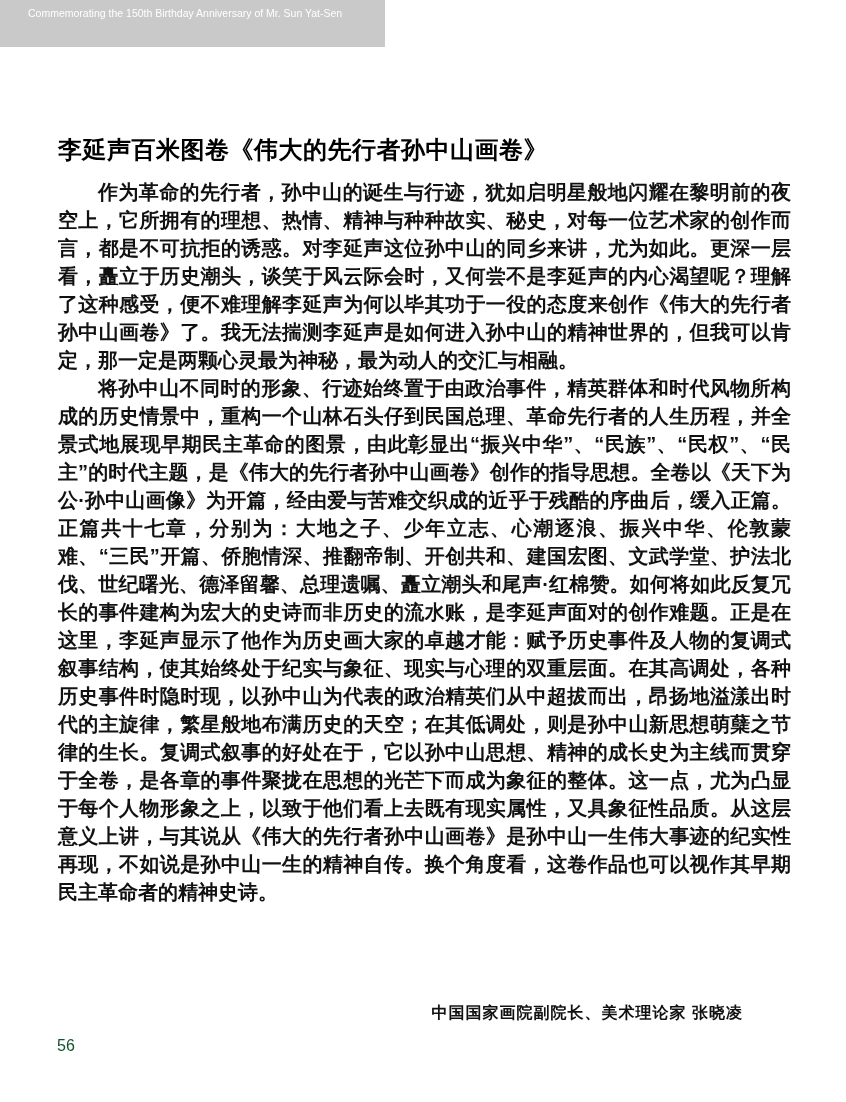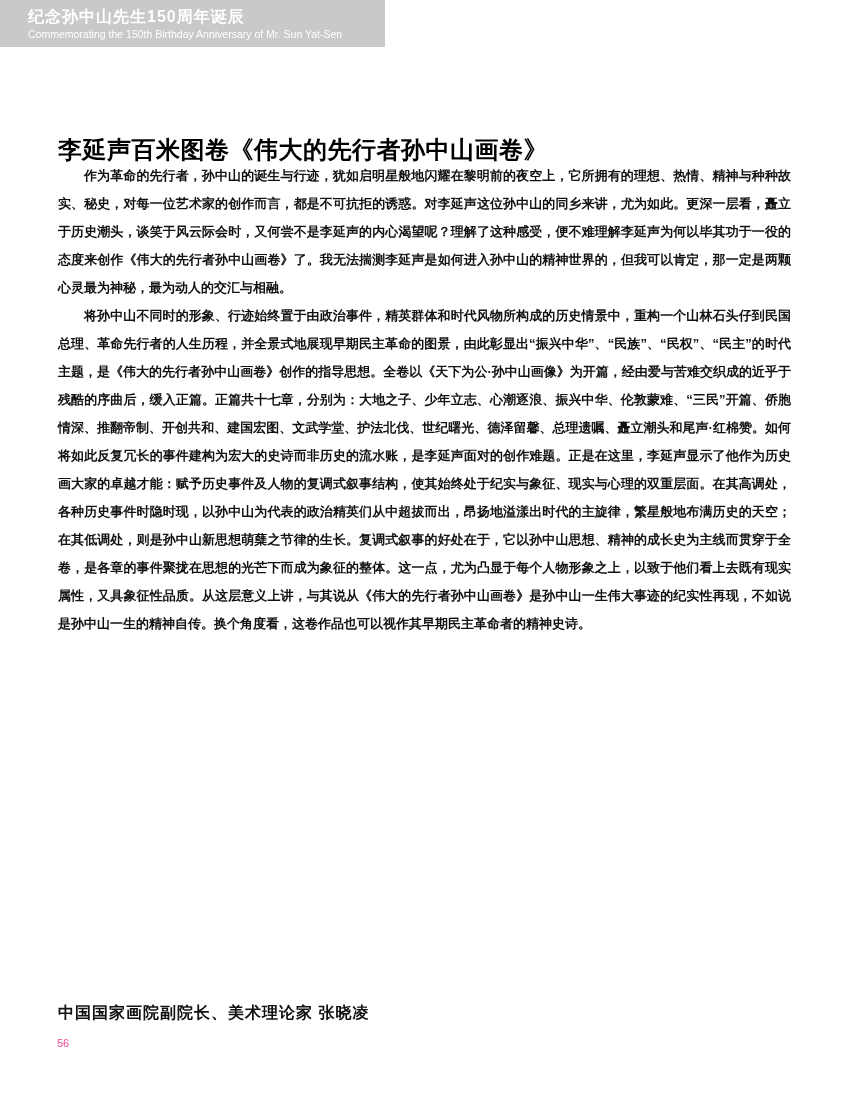--- a/index.html
+++ b/index.html
@@ -41,59 +41,59 @@
     width: 733px;
     font-size: 24px;
     font-weight: bold;
     color: #000000;
     letter-spacing: 0.5px;
     white-space: nowrap;
     margin-top: 44px;
   }
   .article-body {
     position: absolute;
-    top: 162px;
+    top: 178px;
     left: 58px;
     width: 733px;
-    font-size: 13px;
+    font-size: 20px;
     line-height: 28px;
     color: #111111;
     text-align: justify;
   }
   .article-body p {
     margin: 0;
     text-indent: 2em;
     font-weight: 600;
     word-break: break-all;
   }
   .attribution {
     position: absolute;
     top: 1003px;
     left: 58px;
     width: 685px;
+    text-align: right;
     font-size: 16px;
     font-weight: 600;
     color: #111111;
     letter-spacing: 1px;
   }
   .page-number {
     position: absolute;
     top: 1037px;
     left: 57px;
-    font-size: 11px;
-    color: #ec4899;
+    font-size: 16px;
+    color: #14532d;
   }
 </style>
 </head>
 <body>
 
 <div class="page">
 
   <div class="banner">
-    <div class="banner-zh">纪念孙中山先生150周年诞辰</div>
     <div class="banner-en">Commemorating the 150th Birthday Anniversary of Mr. Sun Yat-Sen</div>
   </div>
 
   <h1 class="article-title">李延声百米图卷《伟大的先行者孙中山画卷》</h1>
 
   <div class="article-body">
     <p>作为革命的先行者，孙中山的诞生与行迹，犹如启明星般地闪耀在黎明前的夜空上，它所拥有的理想、热情、精神与种种故实、秘史，对每一位艺术家的创作而言，都是不可抗拒的诱惑。对李延声这位孙中山的同乡来讲，尤为如此。更深一层看，矗立于历史潮头，谈笑于风云际会时，又何尝不是李延声的内心渴望呢？理解了这种感受，便不难理解李延声为何以毕其功于一役的态度来创作《伟大的先行者孙中山画卷》了。我无法揣测李延声是如何进入孙中山的精神世界的，但我可以肯定，那一定是两颗心灵最为神秘，最为动人的交汇与相融。</p>
     <p>将孙中山不同时的形象、行迹始终置于由政治事件，精英群体和时代风物所构成的历史情景中，重构一个山林石头仔到民国总理、革命先行者的人生历程，并全景式地展现早期民主革命的图景，由此彰显出“振兴中华”、“民族”、“民权”、“民主”的时代主题，是《伟大的先行者孙中山画卷》创作的指导思想。全卷以《天下为公·孙中山画像》为开篇，经由爱与苦难交织成的近乎于残酷的序曲后，缓入正篇。正篇共十七章，分别为：大地之子、少年立志、心潮逐浪、振兴中华、伦敦蒙难、“三民”开篇、侨胞情深、推翻帝制、开创共和、建国宏图、文武学堂、护法北伐、世纪曙光、德泽留馨、总理遗嘱、矗立潮头和尾声·红棉赞。如何将如此反复冗长的事件建构为宏大的史诗而非历史的流水账，是李延声面对的创作难题。正是在这里，李延声显示了他作为历史画大家的卓越才能：赋予历史事件及人物的复调式叙事结构，使其始终处于纪实与象征、现实与心理的双重层面。在其高调处，各种历史事件时隐时现，以孙中山为代表的政治精英们从中超拔而出，昂扬地溢漾出时代的主旋律，繁星般地布满历史的天空；在其低调处，则是孙中山新思想萌蘖之节律的生长。复调式叙事的好处在于，它以孙中山思想、精神的成长史为主线而贯穿于全卷，是各章的事件聚拢在思想的光芒下而成为象征的整体。这一点，尤为凸显于每个人物形象之上，以致于他们看上去既有现实属性，又具象征性品质。从这层意义上讲，与其说从《伟大的先行者孙中山画卷》是孙中山一生伟大事迹的纪实性再现，不如说是孙中山一生的精神自传。换个角度看，这卷作品也可以视作其早期民主革命者的精神史诗。</p>
   </div>
 

